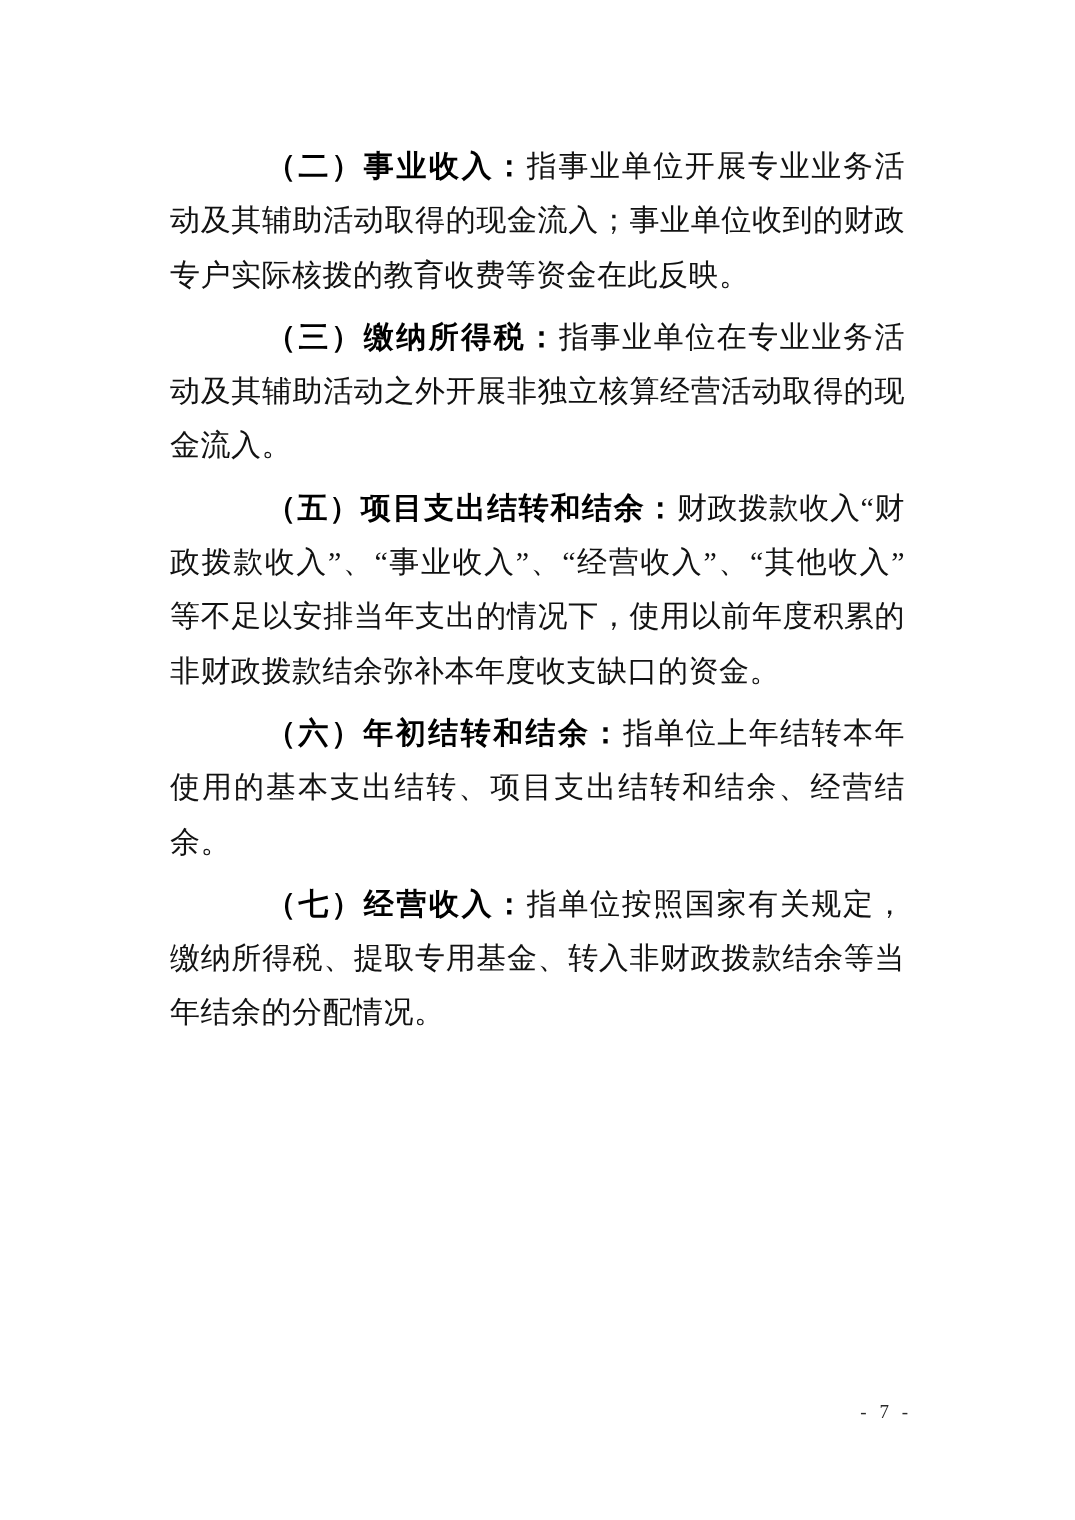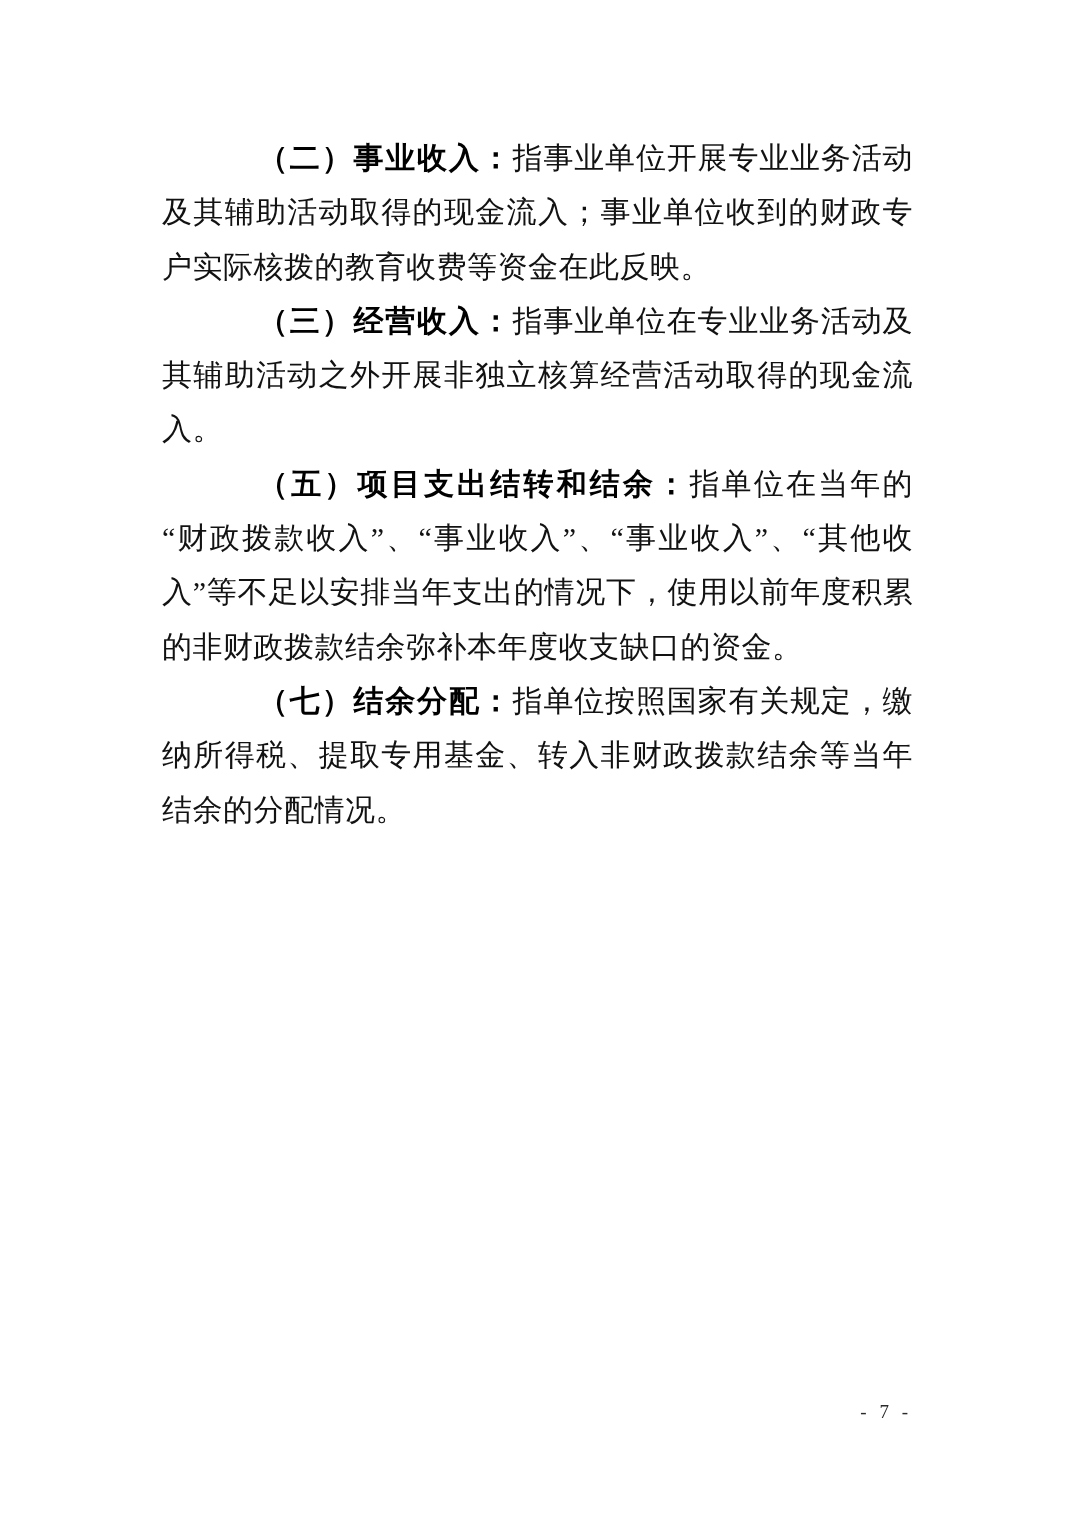--- a/index.html
+++ b/index.html
@@ -15,21 +15,21 @@
     overflow: hidden;
     font-family: "Liberation Serif", "DejaVu Serif", serif;
   }
   .content {
     position: absolute;
     left: 162px;
     top: 131px;
     width: 751px;
   }
   .para {
-    margin: 0;
+    margin: 8px;
     padding: 0;
     font-size: 30px;
     line-height: 54.3px;
     color: #121212;
     text-align: justify;
     text-justify: inter-character;
     text-indent: 96px;
     letter-spacing: 0.5px;
     word-break: break-all;
   }
@@ -48,18 +48,19 @@
     letter-spacing: 4px;
     font-family: "Liberation Serif", "DejaVu Serif", serif;
   }
 </style>
 </head>
 <body>
 
 <div class="page">
   <div class="content">
     <p class="para"><strong>（二）事业收入：</strong><span>指事业单位开展专业业务活动及其辅助活动取得的现金流入；事业单位收到的财政专户实际核拨的教育收费等资金在此反映。</span></p>
-    <p class="para"><strong>（三）经营收入：</strong><span>指事业单位在专业业务活动及其辅助活动之外开展非独立核算经营活动取得的现金流入。</span></p>
-    <p class="para"><strong>（五）项目支出结转和结余：</strong><span>指单位在当年的“财政拨款收入”、“事业收入”、“事业收入”、“其他收入”等不足以安排当年支出的情况下，使用以前年度积累的非财政拨款结余弥补本年度收支缺口的资金。</span></p>
-    <p class="para"><strong>（七）结余分配：</strong><span>指单位按照国家有关规定，缴纳所得税、提取专用基金、转入非财政拨款结余等当年结余的分配情况。</span></p>
+    <p class="para"><strong>（三）缴纳所得税：</strong><span>指事业单位在专业业务活动及其辅助活动之外开展非独立核算经营活动取得的现金流入。</span></p>
+    <p class="para"><strong>（五）项目支出结转和结余：</strong><span>财政拨款收入“财政拨款收入”、“事业收入”、“经营收入”、“其他收入”等不足以安排当年支出的情况下，使用以前年度积累的非财政拨款结余弥补本年度收支缺口的资金。</span></p>
+    <p class="para"><strong>（六）年初结转和结余：</strong><span>指单位上年结转本年使用的基本支出结转、项目支出结转和结余、经营结余。</span></p>
+    <p class="para"><strong>（七）经营收入：</strong><span>指单位按照国家有关规定，缴纳所得税、提取专用基金、转入非财政拨款结余等当年结余的分配情况。</span></p>
   </div>
   <div class="page-num">- 7 -</div>
 </div>
 
 </body></html>

